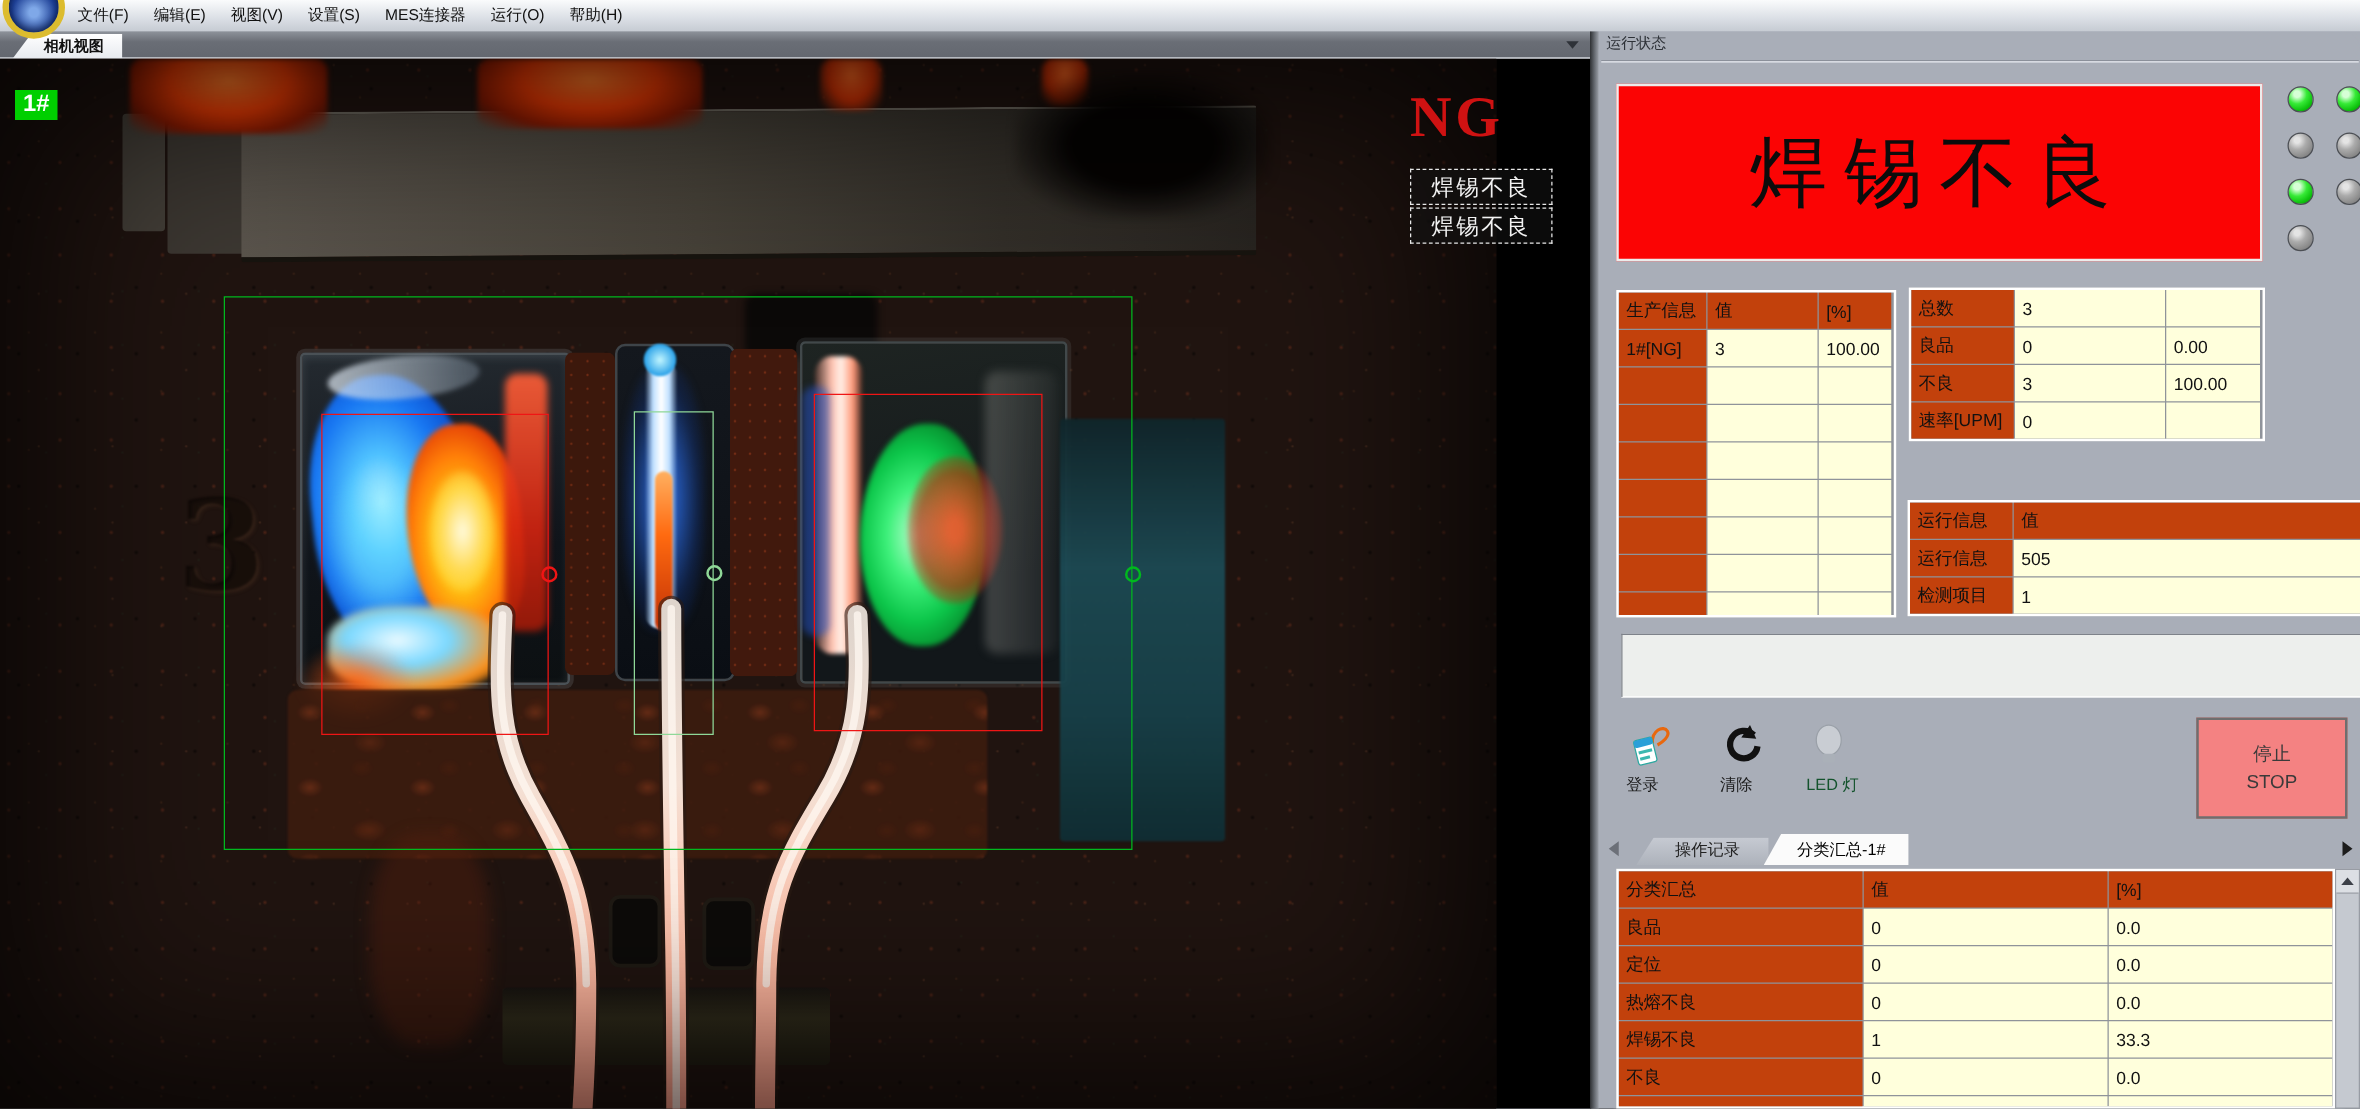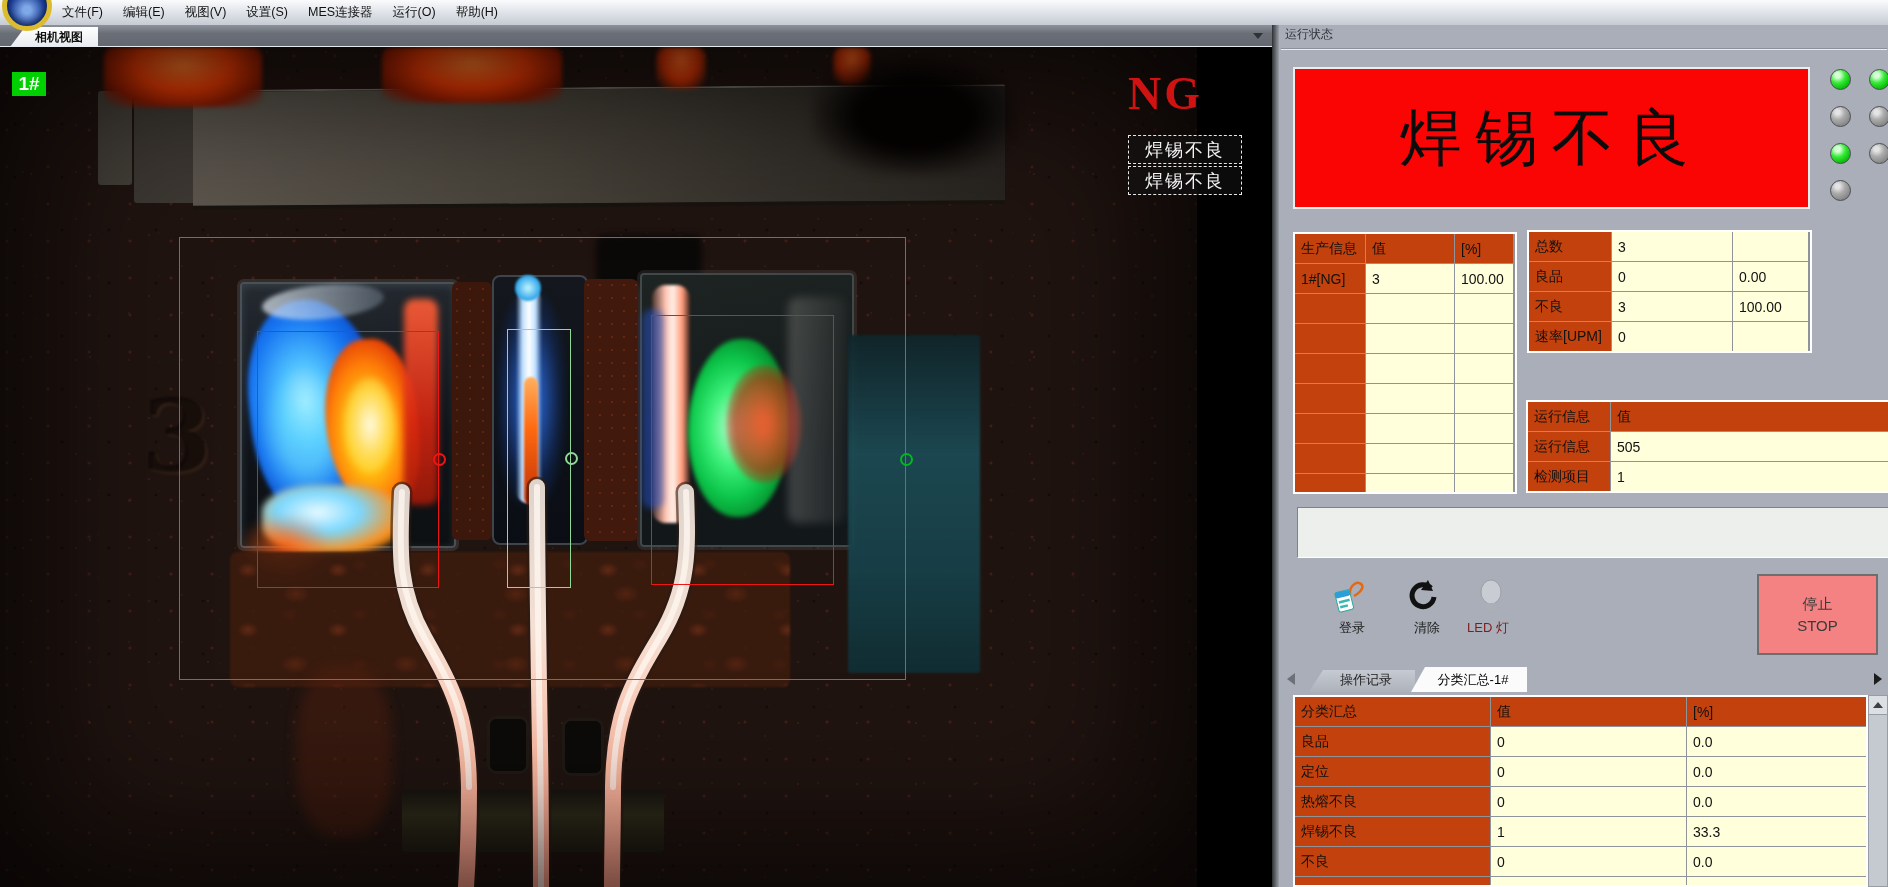--- a/index.html
+++ b/index.html
@@ -141,23 +141,23 @@
   .c{background:#ffffdc;display:flex;align-items:center;padding:0 6px;font-size:14px;white-space:nowrap;overflow:hidden;}
   .h{background:#c2410c;}
   .t1{left:14px;top:207px;width:224px;height:262px;grid-template-columns:70px 88px 58px;grid-auto-rows:29px;}
   .t2{left:248px;top:205px;width:285px;height:123px;grid-template-columns:82px 120px 75px;grid-auto-rows:29px;}
   .t3{left:247px;top:375px;width:364px;height:93px;grid-template-columns:82px 1fr;grid-auto-rows:29px;}
   .t4{left:14px;top:670px;width:575px;height:192px;grid-template-columns:195px 195px 179px;grid-auto-rows:29px;}
 
   .statusbox{left:18px;top:482px;width:593px;height:49px;background:#edefed;
     border-top:1px solid #7e828a;border-left:1px solid #7e828a;border-bottom:1px solid #fff;border-right:1px solid #fff;}
 
-  .tool{position:absolute;top:553px;width:64px;height:72px;display:flex;flex-direction:column;align-items:flex-end;gap:5px;cursor:default;}
+  .tool{position:absolute;top:553px;width:64px;height:72px;display:flex;flex-direction:column;align-items:flex-start;gap:5px;cursor:default;}
   .tool .lbl{font-size:13px;color:#1c1c1c;}
-  .tool.disabled .lbl{color:#7f1d1d;}
+  .tool.disabled .lbl{color:#14532d;}
   .stopbtn{left:478px;top:549px;width:121px;height:81px;background:#f48282;border:2px solid #6e6e6e;
     display:flex;flex-direction:column;align-items:center;justify-content:center;font-size:15px;color:#3a3a3a;line-height:1.45;box-sizing:border-box;}
 
   .tabs2{left:0;top:642px;width:609px;height:25px;}
   .t2tab{position:absolute;bottom:0;height:22px;display:flex;align-items:flex-end;justify-content:center;
     clip-path:polygon(14px 0,100% 0,100% 100%,0 100%);font-size:13px;padding:0 8px 3px 16px;box-sizing:border-box;}
   .t2tab.unsel{left:30px;width:106px;background:linear-gradient(#c6cad2,#adb2bb);color:#222;text-align:center;}
   .t2tab.sel{left:132px;width:116px;height:25px;background:#fbfbfb;color:#000;z-index:2;}
   .arrowL{position:absolute;left:8px;top:6px;width:0;height:0;border-top:6px solid transparent;border-bottom:6px solid transparent;border-right:8px solid #6c7078;}
   .arrowR{position:absolute;left:595px;top:6px;width:0;height:0;border-top:6px solid transparent;border-bottom:6px solid transparent;border-left:8px solid #1c1c1c;}

